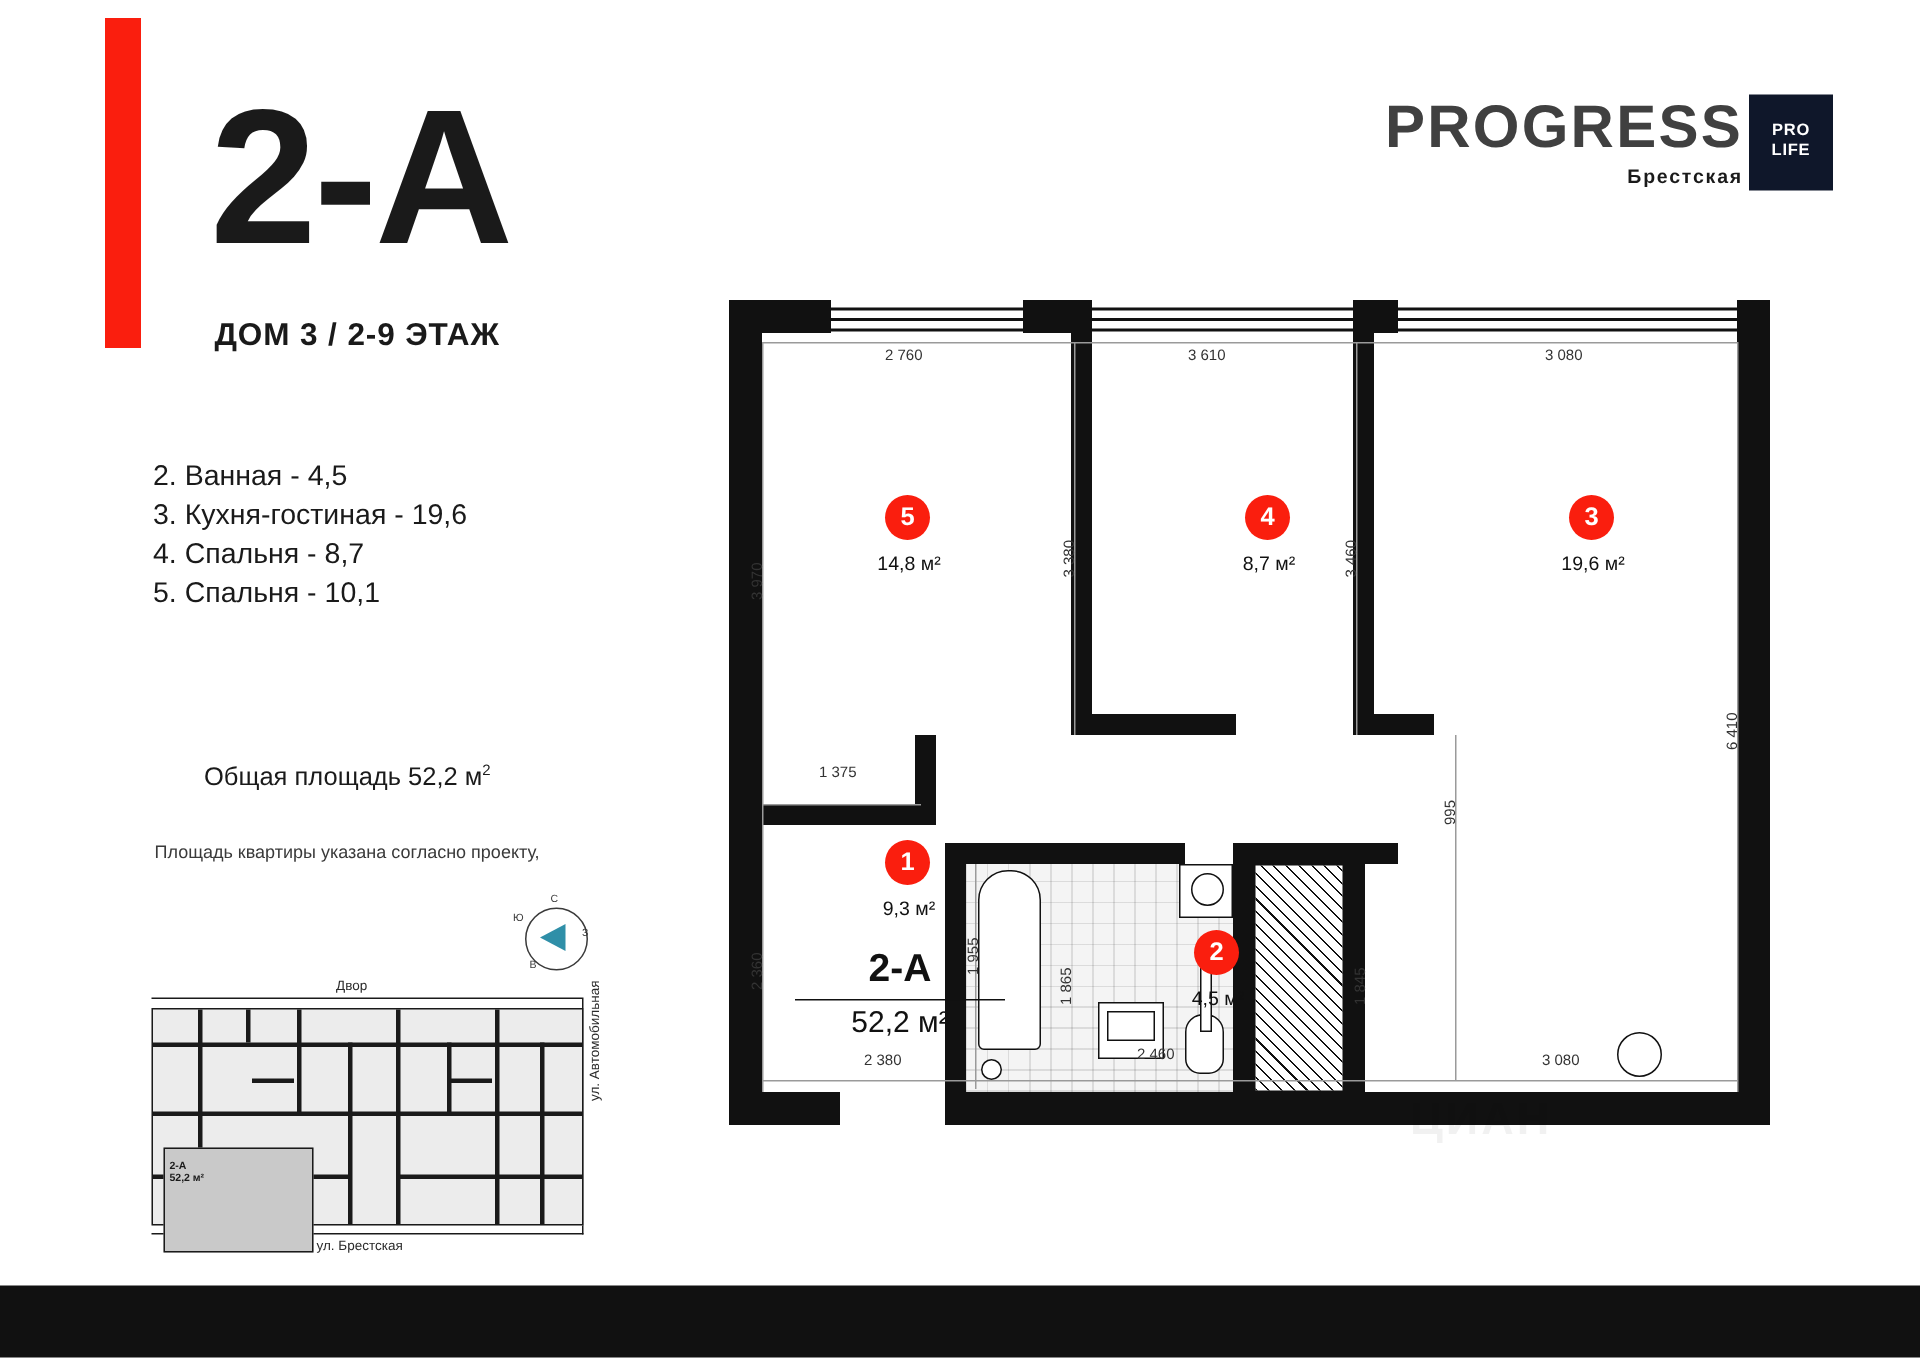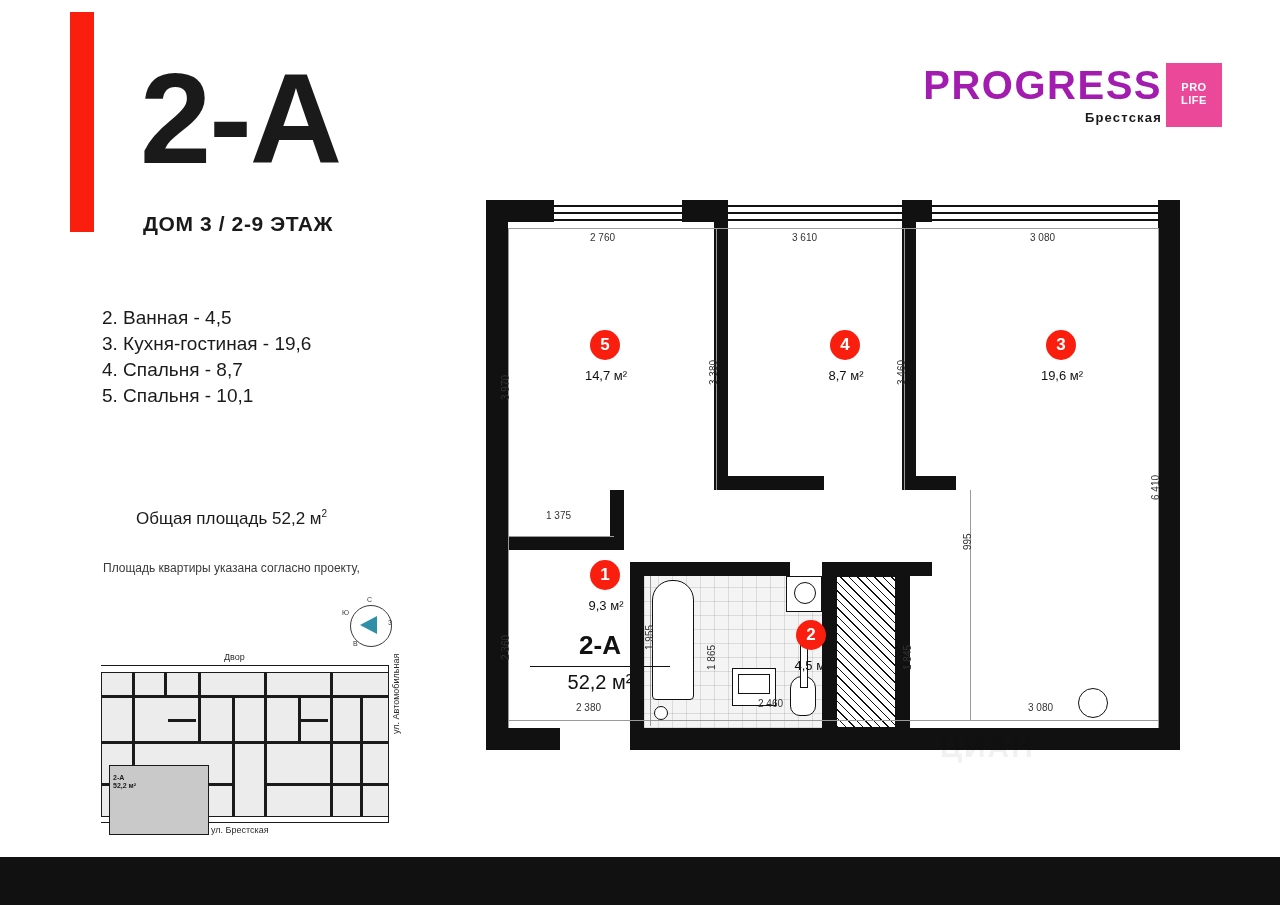--- a/index.html
+++ b/index.html
@@ -164,41 +164,41 @@
     line-height: 8px;
     color: #1a1a1a;
   }
   .brand-name {
     position: absolute;
     right: 118px;
     top: 63px;
     font-size: 40px;
     font-weight: bold;
     letter-spacing: 1.5px;
-    color: #a21caf;
+    color: #404040;
     white-space: nowrap;
     margin-left: 40px;
   }
   .brand-sub {
     position: absolute;
     right: 118px;
     top: 110px;
     font-size: 13px;
     font-weight: bold;
     letter-spacing: 1.2px;
     color: #1a1a1a;
     white-space: nowrap;
   }
   .brand-badge {
     position: absolute;
     right: 58px;
     top: 63px;
     width: 56px;
     height: 64px;
-    background: #ec4899;
+    background: #0f172a;
     color: #ffffff;
     font-size: 11px;
     font-weight: bold;
     line-height: 13px;
     text-align: center;
     padding-top: 18px;
     box-sizing: border-box;
     letter-spacing: 0.5px;
   }
 
@@ -453,21 +453,21 @@
   <div class="dim vert" style="left:174px; top:470px;">1 955</div>
   <div class="dim vert" style="left:236px; top:490px;">1 865</div>
   <div class="dim vert" style="left:432px; top:490px;">1 845</div>
 
   <div class="dim" style="left:76px;  top:330px;">1 375</div>
   <div class="dim" style="left:106px; top:522px;">2 380</div>
   <div class="dim" style="left:288px; top:518px;">2 460</div>
   <div class="dim" style="left:558px; top:522px;">3 080</div>
 
   <div class="marker" style="left:120px; top:150px;">5</div>
-  <div class="area-lbl" style="left:96px; top:188px; width:80px;">14,7 м²</div>
+  <div class="area-lbl" style="left:96px; top:188px; width:80px;">14,8 м²</div>
 
   <div class="marker" style="left:360px; top:150px;">4</div>
   <div class="area-lbl" style="left:336px; top:188px; width:80px;">8,7 м²</div>
 
   <div class="marker" style="left:576px; top:150px;">3</div>
   <div class="area-lbl" style="left:550px; top:188px; width:84px;">19,6 м²</div>
 
   <div class="marker" style="left:120px; top:380px;">1</div>
   <div class="area-lbl" style="left:96px; top:418px; width:80px;">9,3 м²</div>
 

